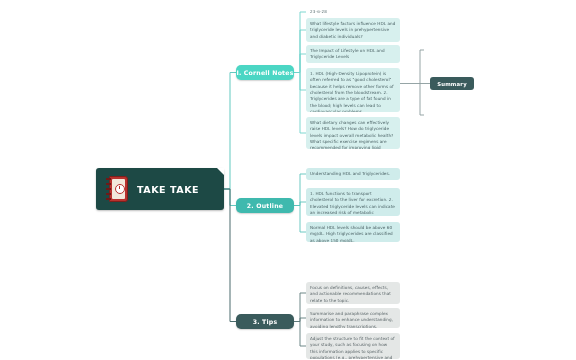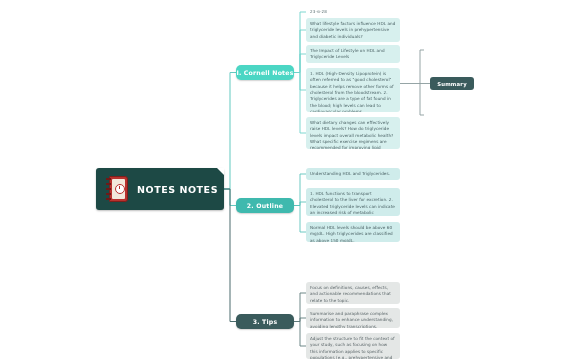--- a/index.html
+++ b/index.html
@@ -172,21 +172,21 @@
       <span class="page"></span>
       <span class="clock"></span>
       <span class="rings">
           <i></i>
           <i></i>
           <i></i>
           <i></i>
           <i></i>
         </span>
     </span>
-    <span class="label">NOTES NOTES</span>
+    <span class="label">TAKE TAKE</span>
   </div>
 
   <div class="branch b1">
     <span>I. Cornell Notes</span>
   </div>
 
   <div class="branch b2">
     <span>2. Outline</span>
   </div>
 

